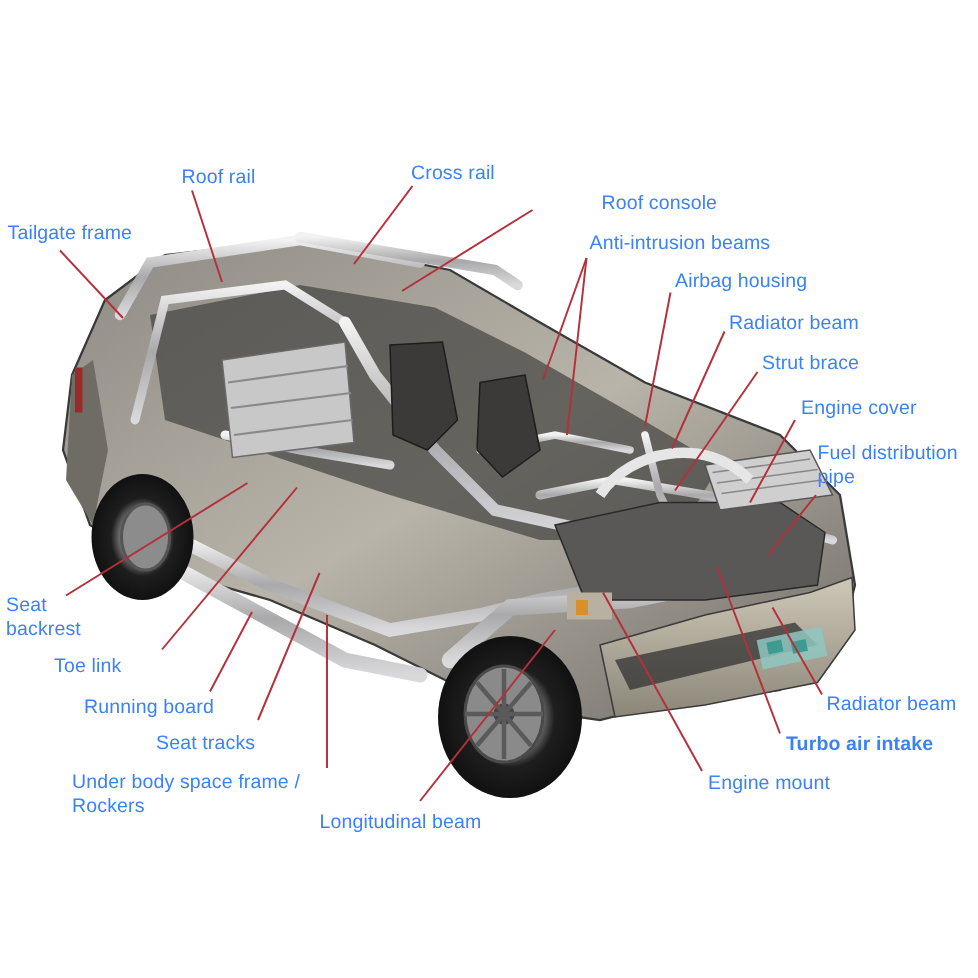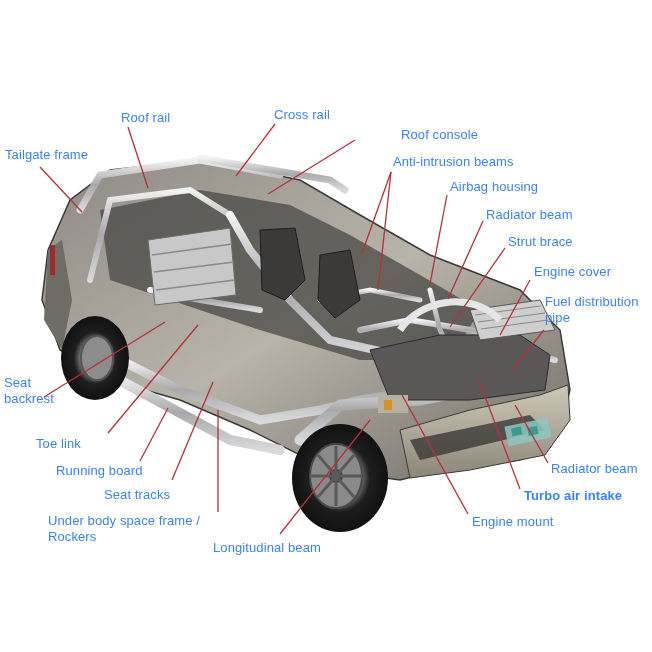--- a/index.html
+++ b/index.html
@@ -127,21 +127,21 @@
     <div class="label" style="left: 274px; top: 107px; white-space: pre;">Cross rail</div>
     <div class="label" style="left: 358px; top: 127px; white-space: pre; margin-left: 43px;">Roof console</div>
     <div class="label" style="left: 5px; top: 147px; white-space: pre;">Tailgate frame</div>
     <div class="label" style="left: 393px; top: 154px; white-space: pre;">Anti-intrusion beams</div>
     <div class="label" style="left: 450px; top: 179px; white-space: pre;">Airbag housing</div>
     <div class="label" style="left: 486px; top: 207px; white-space: pre;">Radiator beam</div>
     <div class="label" style="left: 508px; top: 234px; white-space: pre;">Strut brace</div>
     <div class="label" style="left: 534px; top: 264px; white-space: pre;">Engine cover</div>
     <div class="label" style="left: 545px; top: 294px; white-space: pre;">Fuel distribution
 pipe</div>
-    <div class="label" style="left: 4px; top: 375px; white-space: pre;">Seat
+    <div class="label" style="left: 4px; top: 395px; white-space: pre;">Seat
 backrest</div>
     <div class="label" style="left: 36px; top: 436px; white-space: pre;">Toe link</div>
     <div class="label" style="left: 56px; top: 463px; white-space: pre;">Running board</div>
     <div class="label" style="left: 104px; top: 487px; white-space: pre;">Seat tracks</div>
     <div class="label" style="left: 48px; top: 513px; white-space: pre;">Under body space frame /
 Rockers</div>
     <div class="label" style="left: 213px; top: 540px; white-space: pre;">Longitudinal beam</div>
     <div class="label" style="left: 551px; top: 461px; white-space: pre;">Radiator beam</div>
     <div class="label" style="left: 524px; top: 488px; white-space: pre; font-weight: bold;">Turbo air intake</div>
     <div class="label" style="left: 472px; top: 514px; white-space: pre;">Engine mount</div>

